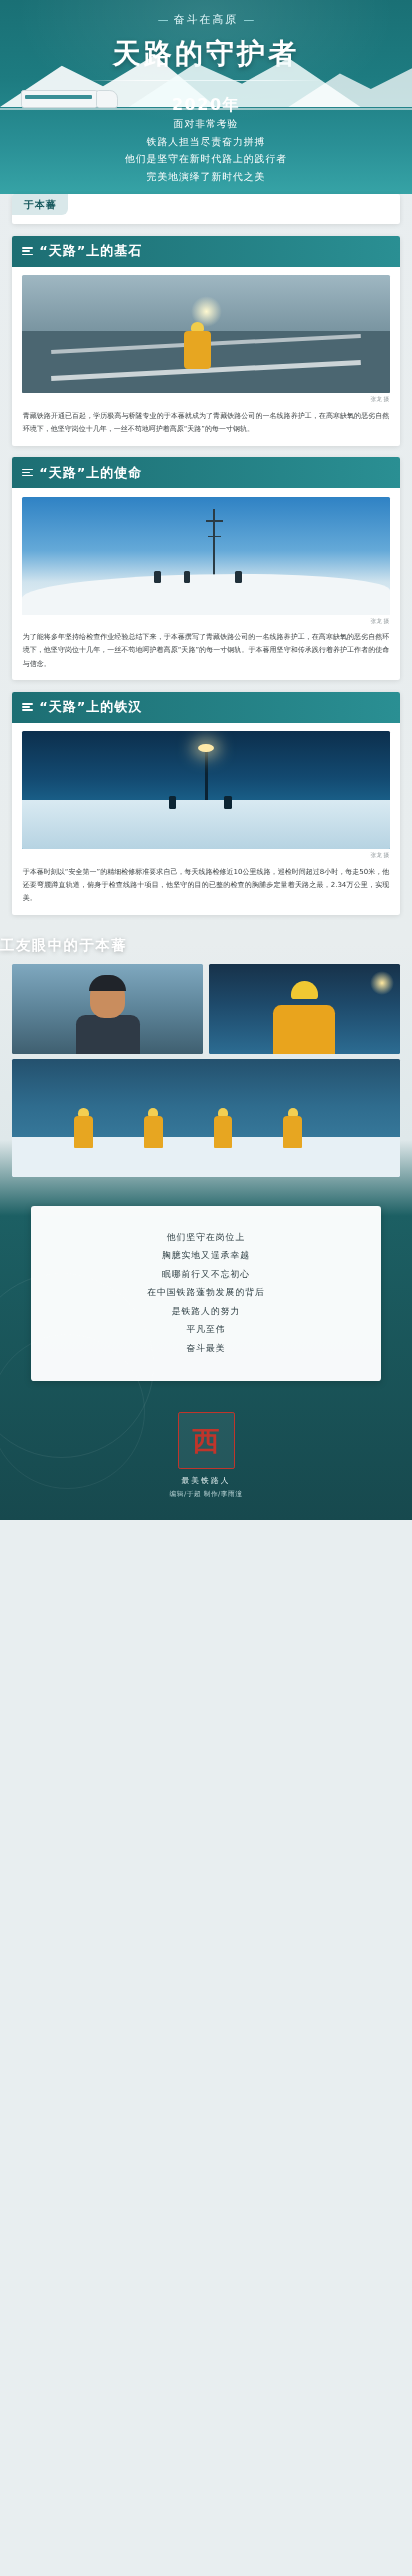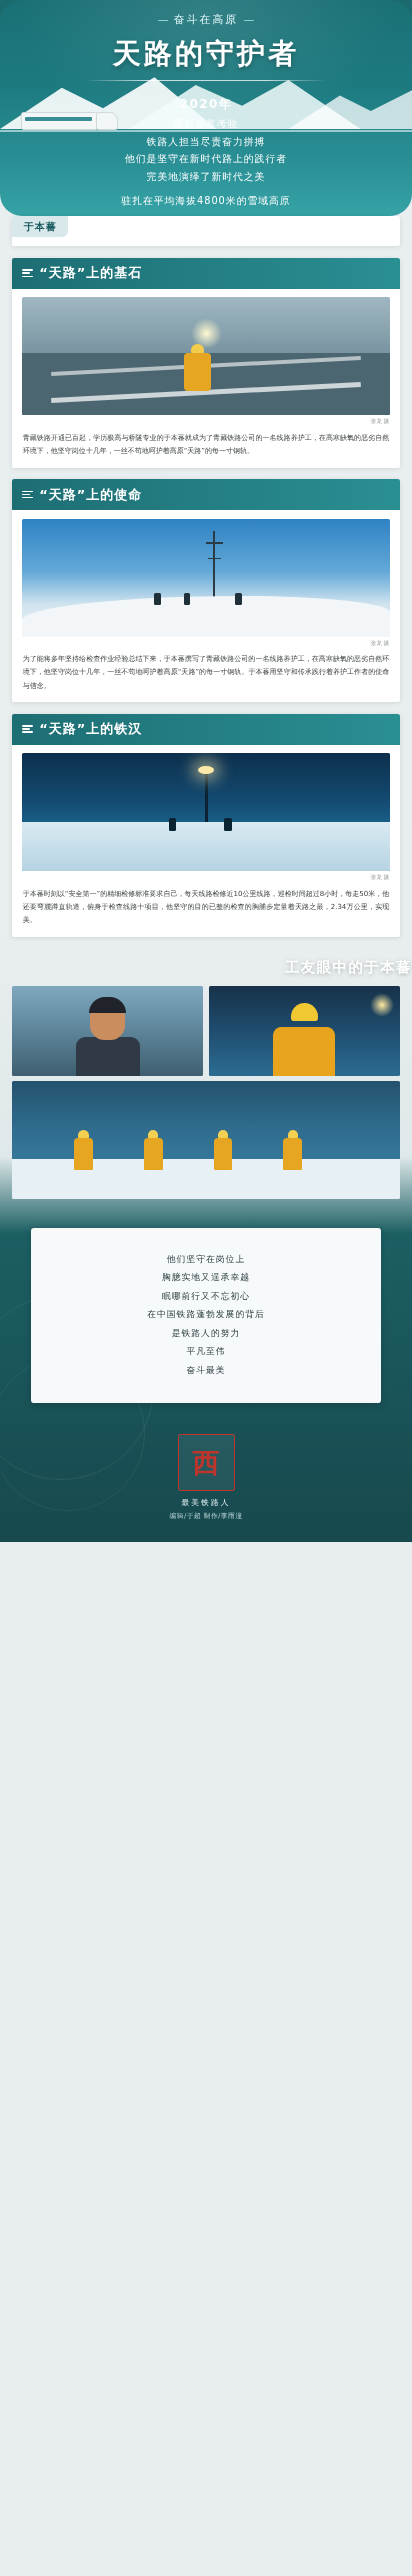--- a/index.html
+++ b/index.html
@@ -12,24 +12,23 @@
   .page {
     width: 412px;
     position: relative;
     background: linear-gradient(180deg,#1b6b6e 0%, #1b6b6e 3%, #e9eef0 3%, #e8edee 62%, #dfe8ea 75%, #1c5f63 80%, #17494e 100%);
     overflow: hidden;
   }
 
   
   .hero {
     position: relative;
-    height: 216px;
+    height: 194px;
     background: linear-gradient(180deg,#1a7075 0%, #1d7b80 40%, #2a9096 75%, #36a3a6 100%);
     overflow: hidden;
-    border-radius: 22px;
   }
   .hero .sky-glow {
     position:absolute; left:0; right:0; top:0; height:134px;
     background: radial-gradient(ellipse at 50% 10%, rgba(255,255,255,0.10), rgba(255,255,255,0) 65%);
   }
   .hero-eyebrow {
     position: relative;
     text-align: center;
     color: #eafcff;
     font-size: 10.8px;
@@ -84,21 +83,21 @@
   .poem {
     position: relative;
     text-align: center;
     margin-top: 14.4px;
     color: #ffffff;
     font-size: 9.8px;
     line-height: 17.5px;
     letter-spacing: 1px;
     font-family: "DejaVu Sans", sans-serif;
   }
-  .poem .year { font-size: 12px; font-weight: bold; letter-spacing:1.5px; display:block; margin-bottom:2.1px;}
+  .poem .year { font-size: 16px; font-weight: bold; letter-spacing:1.5px; display:block; margin-bottom:2.1px;}
   .poem .gap { display:block; height:7.2px; }
 
   
   .profile {
     position: relative;
     margin: 0 12.4px;
     background: #ffffff;
     border-radius: 2.1px;
     box-shadow: 0 1px 5.2px rgba(0,0,0,0.10);
     padding: 0 0 9.3px 0;
@@ -199,21 +198,21 @@
   
   .ph3 { background: linear-gradient(180deg,#0c2f4d 0%, #134a71 40%, #1d6a94 70%, #2b84ad 100%); }
   .ph3 .tower { position:absolute; left:50%; top:15.5px; width:3.1px; height:67px; margin-left:-1.5px; background:#0a2233;}
   .ph3 .lamp { position:absolute; left:50%; top:12.4px; width:15.5px; height:8.2px; margin-left:-7.7px; background:#ffe9a8; border-radius:50%; box-shadow:0 0 14.4px 6.2px rgba(255,233,168,.55);}
   .ph3 .ice { position:absolute; left:0; bottom:0; width:100%; height:49px; background:linear-gradient(180deg,#d9eaf2 0%, #b6d3e2 100%);}
   .ph3 .fig { position:absolute; bottom:40px; width:7.2px; height:13.4px; background:#0b2433; border-radius:1.5px;}
   .ph3 .f1{ left:40%; } .ph3 .f2{ left:55%; }
 
   
   .workers-title {
-    text-align: right;
+    text-align: left;
     margin-top: 20.6px;
     color: #ffffff;
     font-size: 14.4px;
     font-weight: bold;
     letter-spacing: 1.5px;
     font-family:"DejaVu Sans", sans-serif;
     text-shadow: 0 1px 4.1px rgba(0,0,0,.25);
   }
   .workers-photos { display:flex; gap:5.2px; margin: 9.3px 12.4px 0 12.4px; }
   .wphoto { flex:1; height: 90px; border-radius:1.5px; position:relative; overflow:hidden;}

